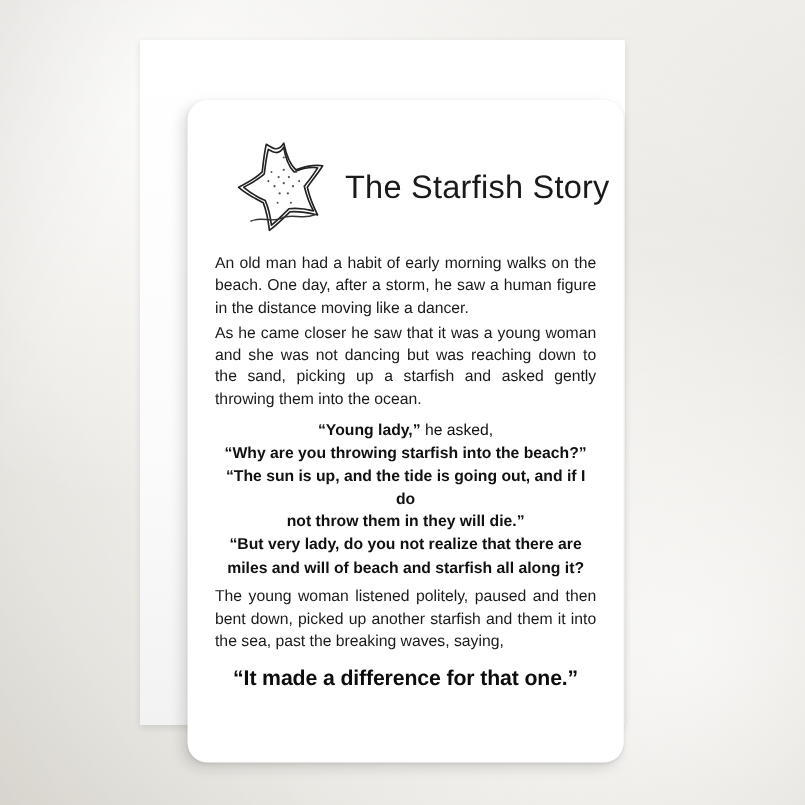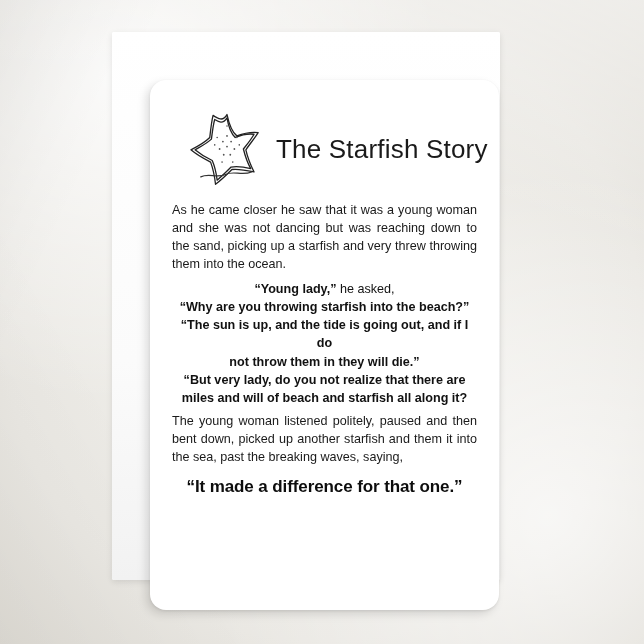--- a/index.html
+++ b/index.html
@@ -161,21 +161,22 @@
                 <circle cx="57" cy="66" r="1"></circle>
               <circle cx="50" cy="22" r="1"></circle>
             </g>
             <path d="M18 84 C28 79 38 86 48 81 C58 76 68 83 80 78" fill="none" stroke="#333" stroke-width="1.4" stroke-linecap="round"></path>
           </svg>
         </span>
         <span class="title">The Starfish Story</span>
       </div>
 
       <div class="body-text">
-        <p class="para">As he came closer he saw that it was a young woman and she was not dancing but was reaching down to the sand, picking up a starfish and very threw throwing them into the ocean.</p>
+        <p class="para">An old man had a habit of early morning walks on the beach. One day, after a storm, he saw  a human figure in the distance moving like a dancer.</p>
+        <p class="para">As he came closer he saw that it was a young woman and she was not dancing but was reaching down to the sand, picking up a starfish and asked gently throwing them into the ocean.</p>
 
         <div class="quote-block">
           <p class="quote-line"><span>“Young lady,”</span><span class="reg"> he asked,</span></p>
           <p class="quote-line">“Why are you throwing starfish into the beach?”</p>
           <p class="quote-line">“The sun is up, and the tide is going out, and if I do</p>
           <p class="quote-line">not throw them in they will die.”</p>
           <p class="quote-line">“But very lady, do you not realize that there are</p>
           <p class="quote-line">miles and will of beach and starfish all along it?</p>
         </div>
 

